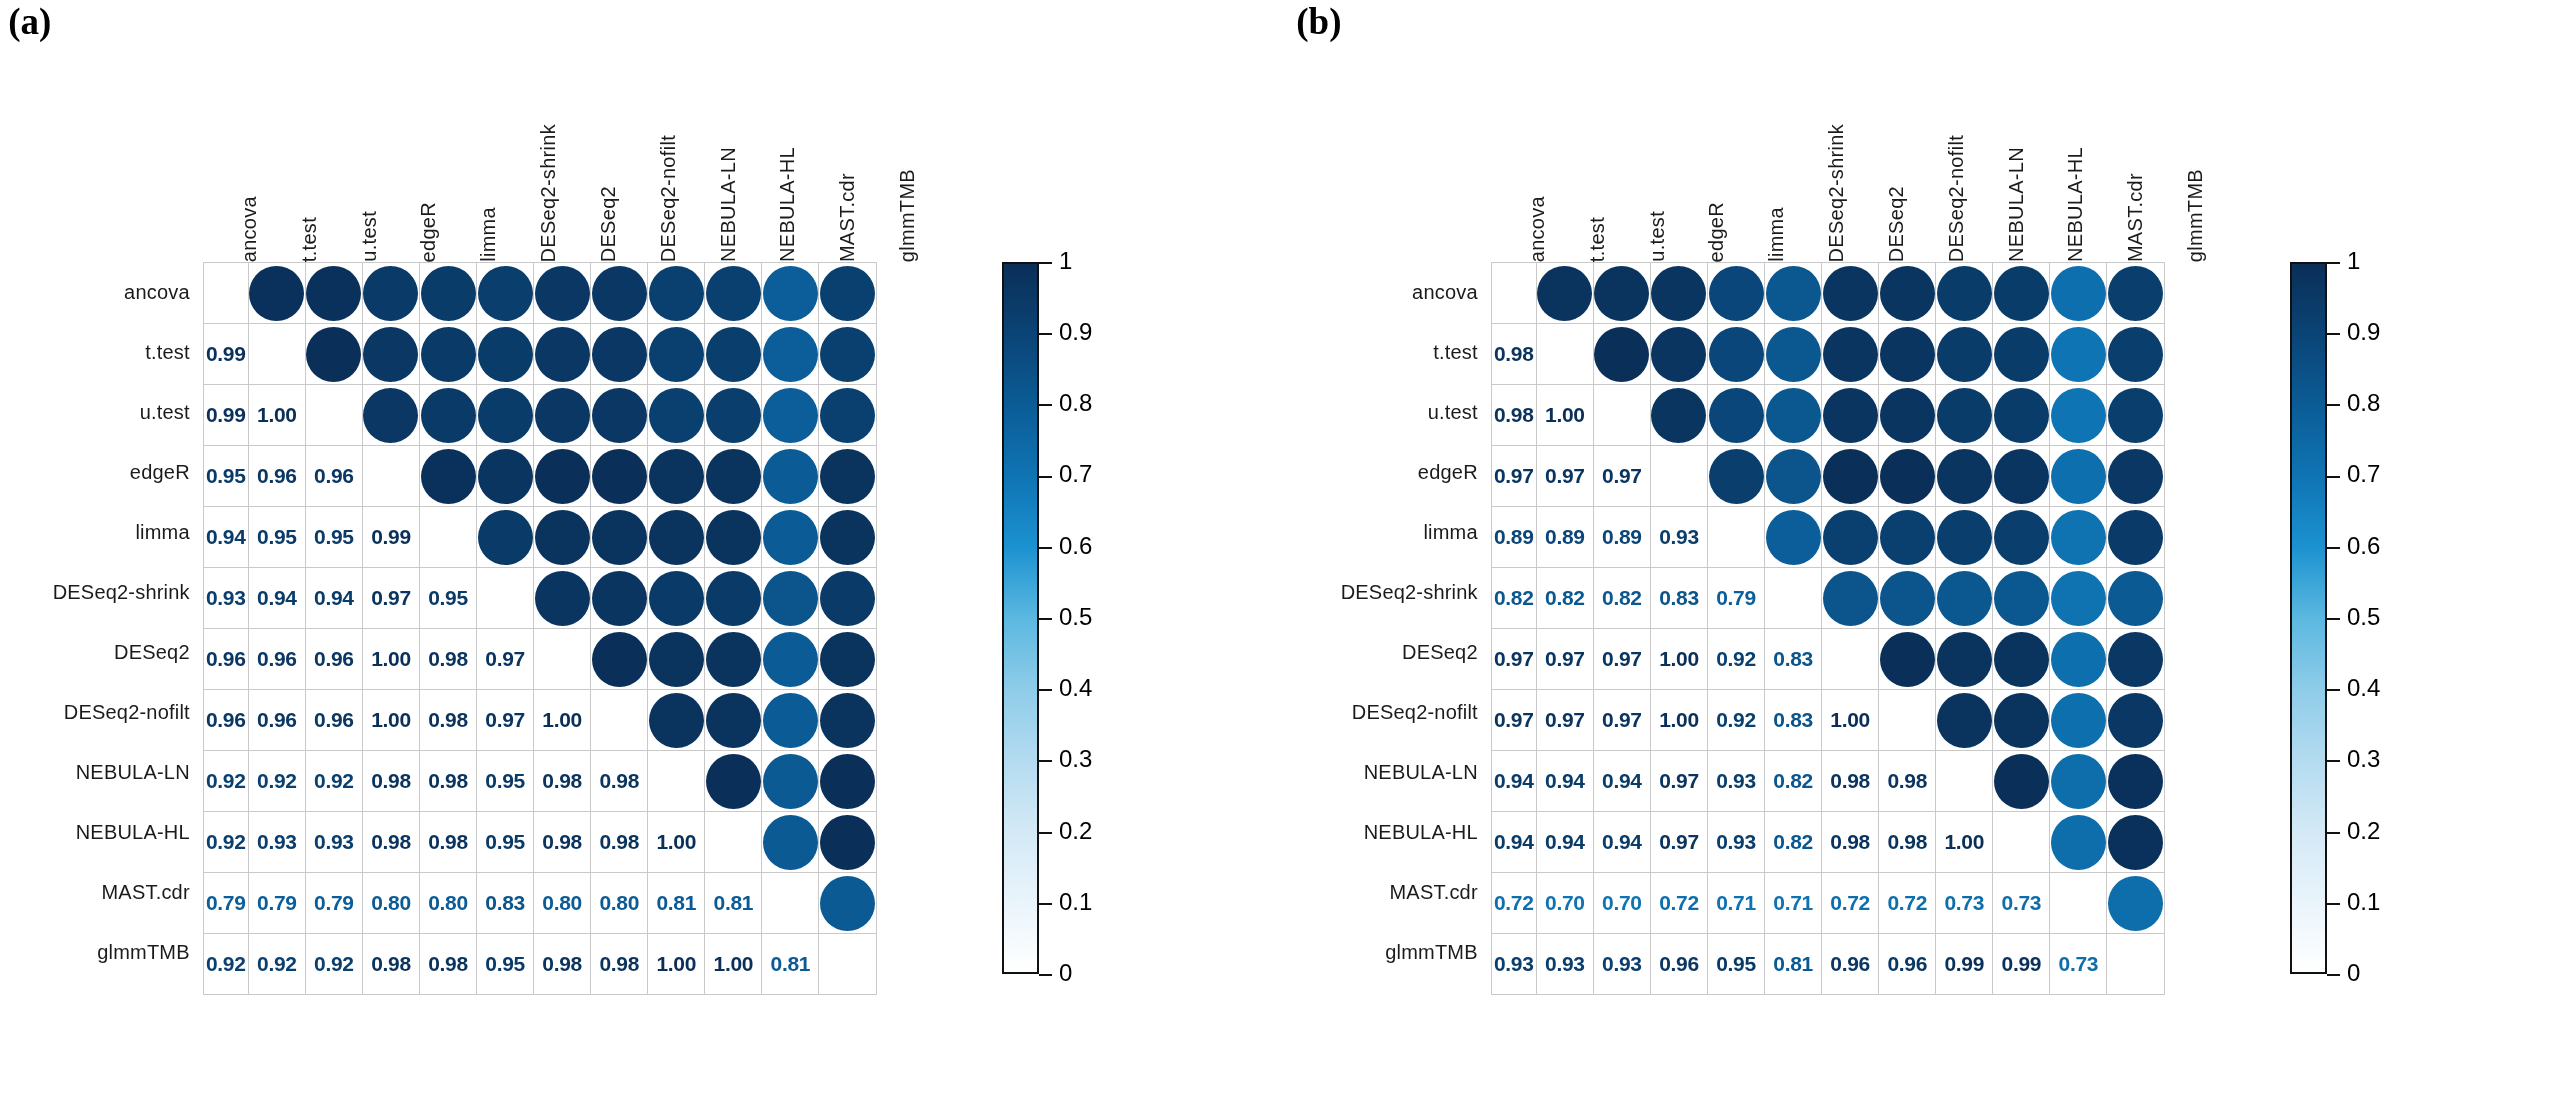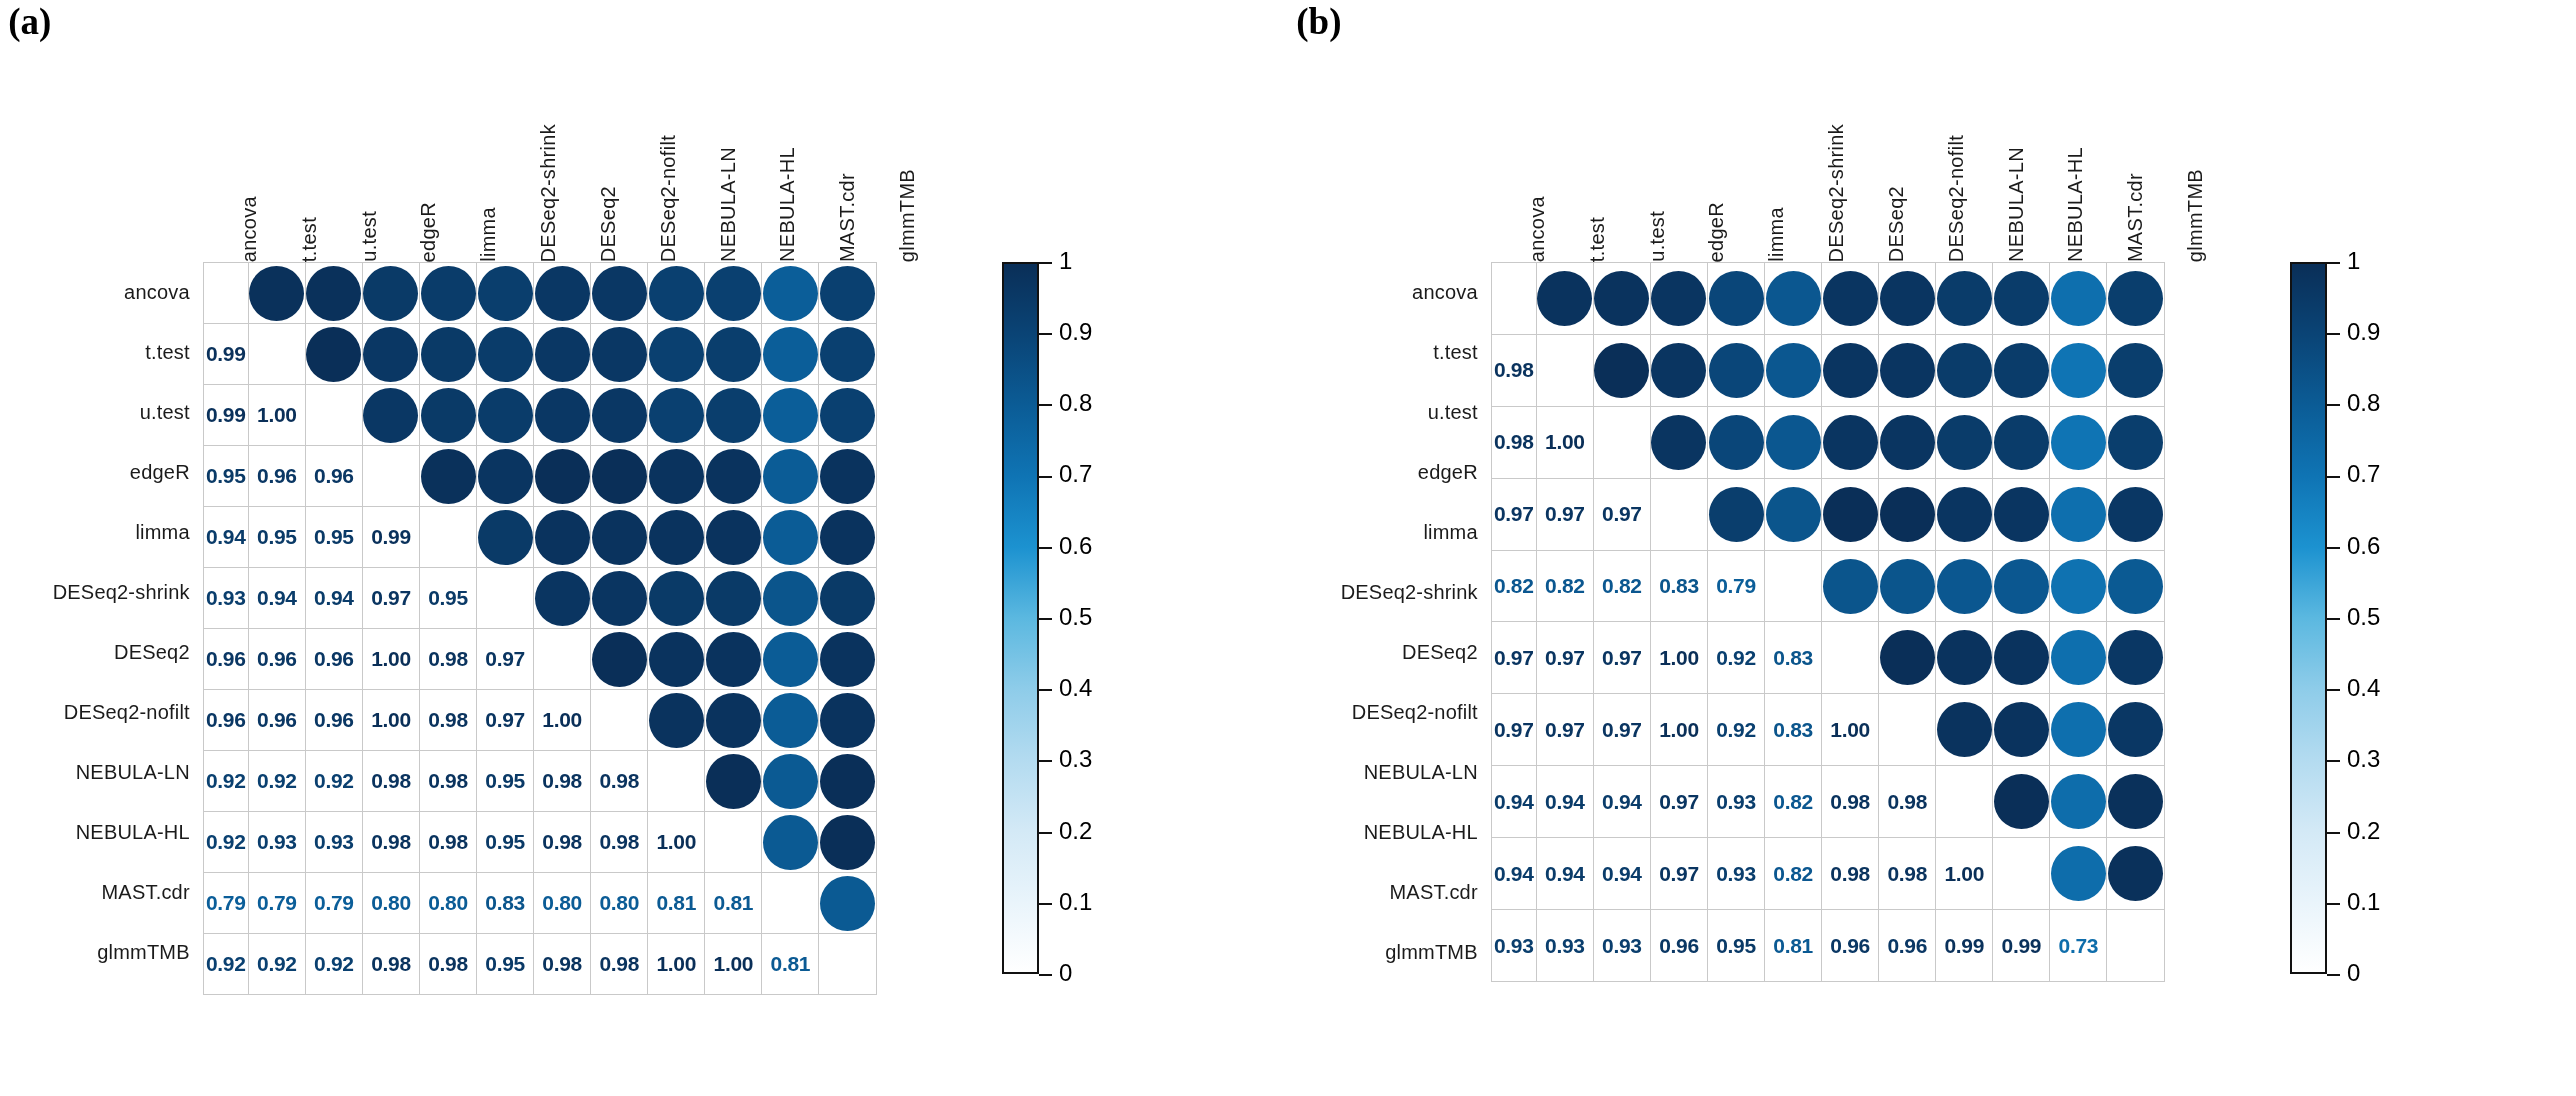--- a/index.html
+++ b/index.html
@@ -698,20 +698,48 @@
                   <span class="bubble" style="width: 55px; height: 55px; background: rgb(10, 53, 97);"></span>
                 </td>
                 <td style="width: 60px; height: 60px;">
                   <span class="bubble" style="width: 55px; height: 55px; background: rgb(14, 111, 174);"></span>
                 </td>
                 <td style="width: 60px; height: 60px;">
                   <span class="bubble" style="width: 55px; height: 55px; background: rgb(10, 55, 100);"></span>
                 </td>
               </tr>
               <tr>
+                <td class="numcell" style="width: 60px; height: 60px; color: rgb(10, 70, 121);">0.89</td>
+                <td class="numcell" style="width: 60px; height: 60px; color: rgb(10, 70, 121);">0.89</td>
+                <td class="numcell" style="width: 60px; height: 60px; color: rgb(10, 70, 121);">0.89</td>
+                <td class="numcell" style="width: 60px; height: 60px; color: rgb(10, 62, 109);">0.93</td>
+                <td class="diagcell" style="width: 60px; height: 60px;"></td>
+                <td style="width: 60px; height: 60px;">
+                  <span class="bubble" style="width: 55px; height: 55px; background: rgb(11, 94, 153);"></span>
+                </td>
+                <td style="width: 60px; height: 60px;">
+                  <span class="bubble" style="width: 55px; height: 55px; background: rgb(10, 64, 112);"></span>
+                </td>
+                <td style="width: 60px; height: 60px;">
+                  <span class="bubble" style="width: 55px; height: 55px; background: rgb(10, 64, 112);"></span>
+                </td>
+                <td style="width: 60px; height: 60px;">
+                  <span class="bubble" style="width: 55px; height: 55px; background: rgb(10, 62, 109);"></span>
+                </td>
+                <td style="width: 60px; height: 60px;">
+                  <span class="bubble" style="width: 55px; height: 55px; background: rgb(10, 62, 109);"></span>
+                </td>
+                <td style="width: 60px; height: 60px;">
+                  <span class="bubble" style="width: 55px; height: 55px; background: rgb(15, 114, 177);"></span>
+                </td>
+                <td style="width: 60px; height: 60px;">
+                  <span class="bubble" style="width: 55px; height: 55px; background: rgb(10, 58, 103);"></span>
+                </td>
+              </tr>
+              <tr>
                 <td class="numcell" style="width: 60px; height: 60px; color: rgb(11, 87, 144);">0.82</td>
                 <td class="numcell" style="width: 60px; height: 60px; color: rgb(11, 87, 144);">0.82</td>
                 <td class="numcell" style="width: 60px; height: 60px; color: rgb(11, 87, 144);">0.82</td>
                 <td class="numcell" style="width: 60px; height: 60px; color: rgb(11, 85, 140);">0.83</td>
                 <td class="numcell" style="width: 60px; height: 60px; color: rgb(11, 94, 153);">0.79</td>
                 <td class="diagcell" style="width: 60px; height: 60px;"></td>
                 <td style="width: 60px; height: 60px;">
                   <span class="bubble" style="width: 55px; height: 55px; background: rgb(11, 85, 140);"></span>
                 </td>
                 <td style="width: 60px; height: 60px;">
@@ -805,20 +833,36 @@
                 <td class="numcell" style="width: 60px; height: 60px; color: rgb(11, 87, 144);">0.82</td>
                 <td class="numcell" style="width: 60px; height: 60px; color: rgb(10, 51, 94);">0.98</td>
                 <td class="numcell" style="width: 60px; height: 60px; color: rgb(10, 51, 94);">0.98</td>
                 <td class="numcell" style="width: 60px; height: 60px; color: rgb(10, 47, 88);">1.00</td>
                 <td class="diagcell" style="width: 60px; height: 60px;"></td>
                 <td style="width: 60px; height: 60px;">
                   <span class="bubble" style="width: 55px; height: 55px; background: rgb(14, 109, 171);"></span>
                 </td>
                 <td style="width: 60px; height: 60px;">
                   <span class="bubble" style="width: 55px; height: 55px; background: rgb(10, 49, 91);"></span>
+                </td>
+              </tr>
+              <tr>
+                <td class="numcell" style="width: 60px; height: 60px; color: rgb(14, 111, 174);">0.72</td>
+                <td class="numcell" style="width: 60px; height: 60px; color: rgb(15, 116, 180);">0.70</td>
+                <td class="numcell" style="width: 60px; height: 60px; color: rgb(15, 116, 180);">0.70</td>
+                <td class="numcell" style="width: 60px; height: 60px; color: rgb(14, 111, 174);">0.72</td>
+                <td class="numcell" style="width: 60px; height: 60px; color: rgb(15, 114, 177);">0.71</td>
+                <td class="numcell" style="width: 60px; height: 60px; color: rgb(15, 114, 177);">0.71</td>
+                <td class="numcell" style="width: 60px; height: 60px; color: rgb(14, 111, 174);">0.72</td>
+                <td class="numcell" style="width: 60px; height: 60px; color: rgb(14, 111, 174);">0.72</td>
+                <td class="numcell" style="width: 60px; height: 60px; color: rgb(14, 109, 171);">0.73</td>
+                <td class="numcell" style="width: 60px; height: 60px; color: rgb(14, 109, 171);">0.73</td>
+                <td class="diagcell" style="width: 60px; height: 60px;"></td>
+                <td style="width: 60px; height: 60px;">
+                  <span class="bubble" style="width: 55px; height: 55px; background: rgb(14, 109, 171);"></span>
                 </td>
               </tr>
               <tr>
                 <td class="numcell" style="width: 60px; height: 60px; color: rgb(10, 62, 109);">0.93</td>
                 <td class="numcell" style="width: 60px; height: 60px; color: rgb(10, 62, 109);">0.93</td>
                 <td class="numcell" style="width: 60px; height: 60px; color: rgb(10, 62, 109);">0.93</td>
                 <td class="numcell" style="width: 60px; height: 60px; color: rgb(10, 55, 100);">0.96</td>
                 <td class="numcell" style="width: 60px; height: 60px; color: rgb(10, 58, 103);">0.95</td>
                 <td class="numcell" style="width: 60px; height: 60px; color: rgb(11, 90, 147);">0.81</td>
                 <td class="numcell" style="width: 60px; height: 60px; color: rgb(10, 55, 100);">0.96</td>

